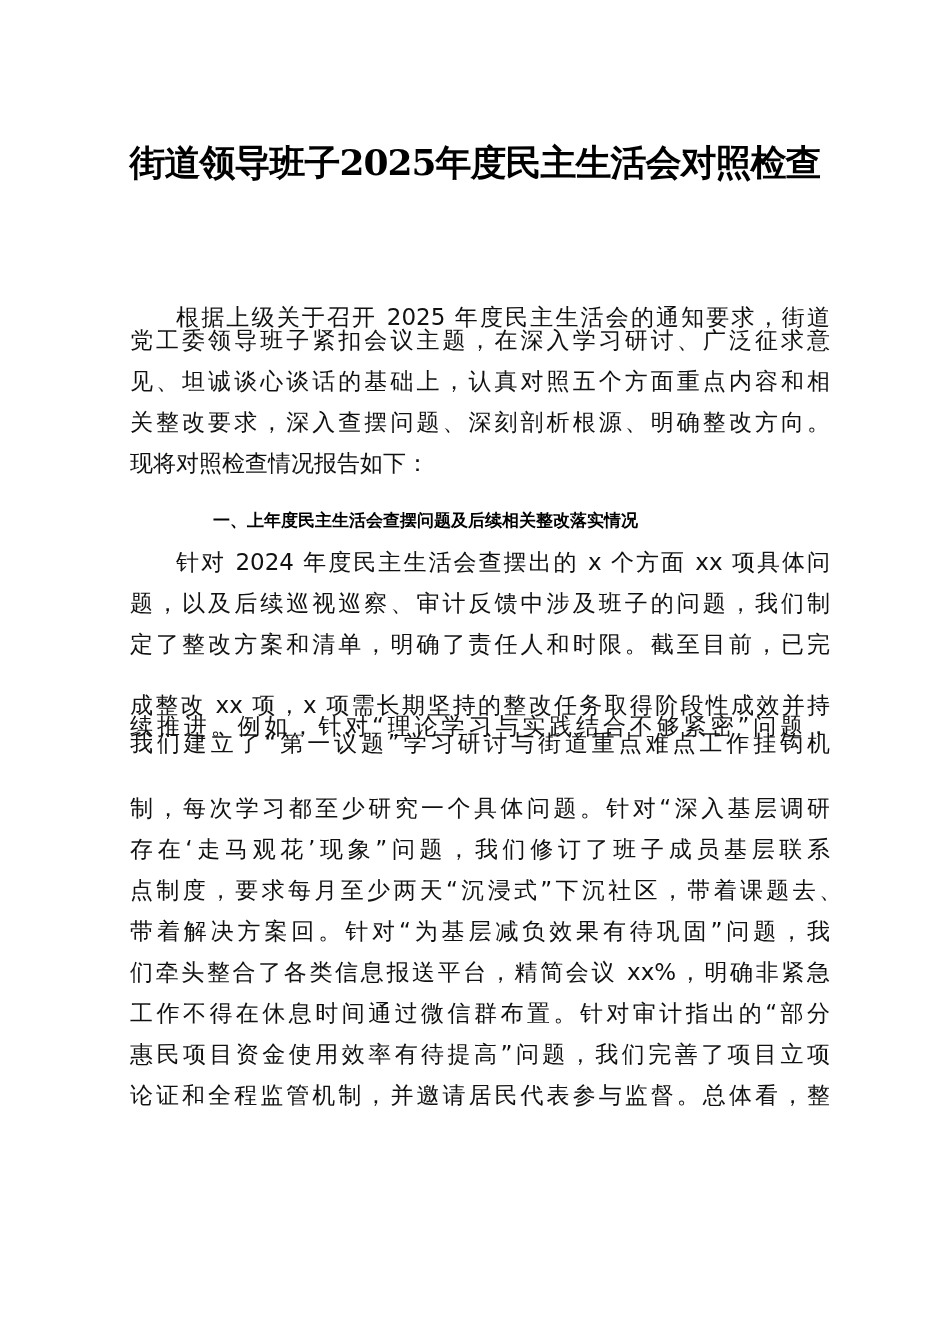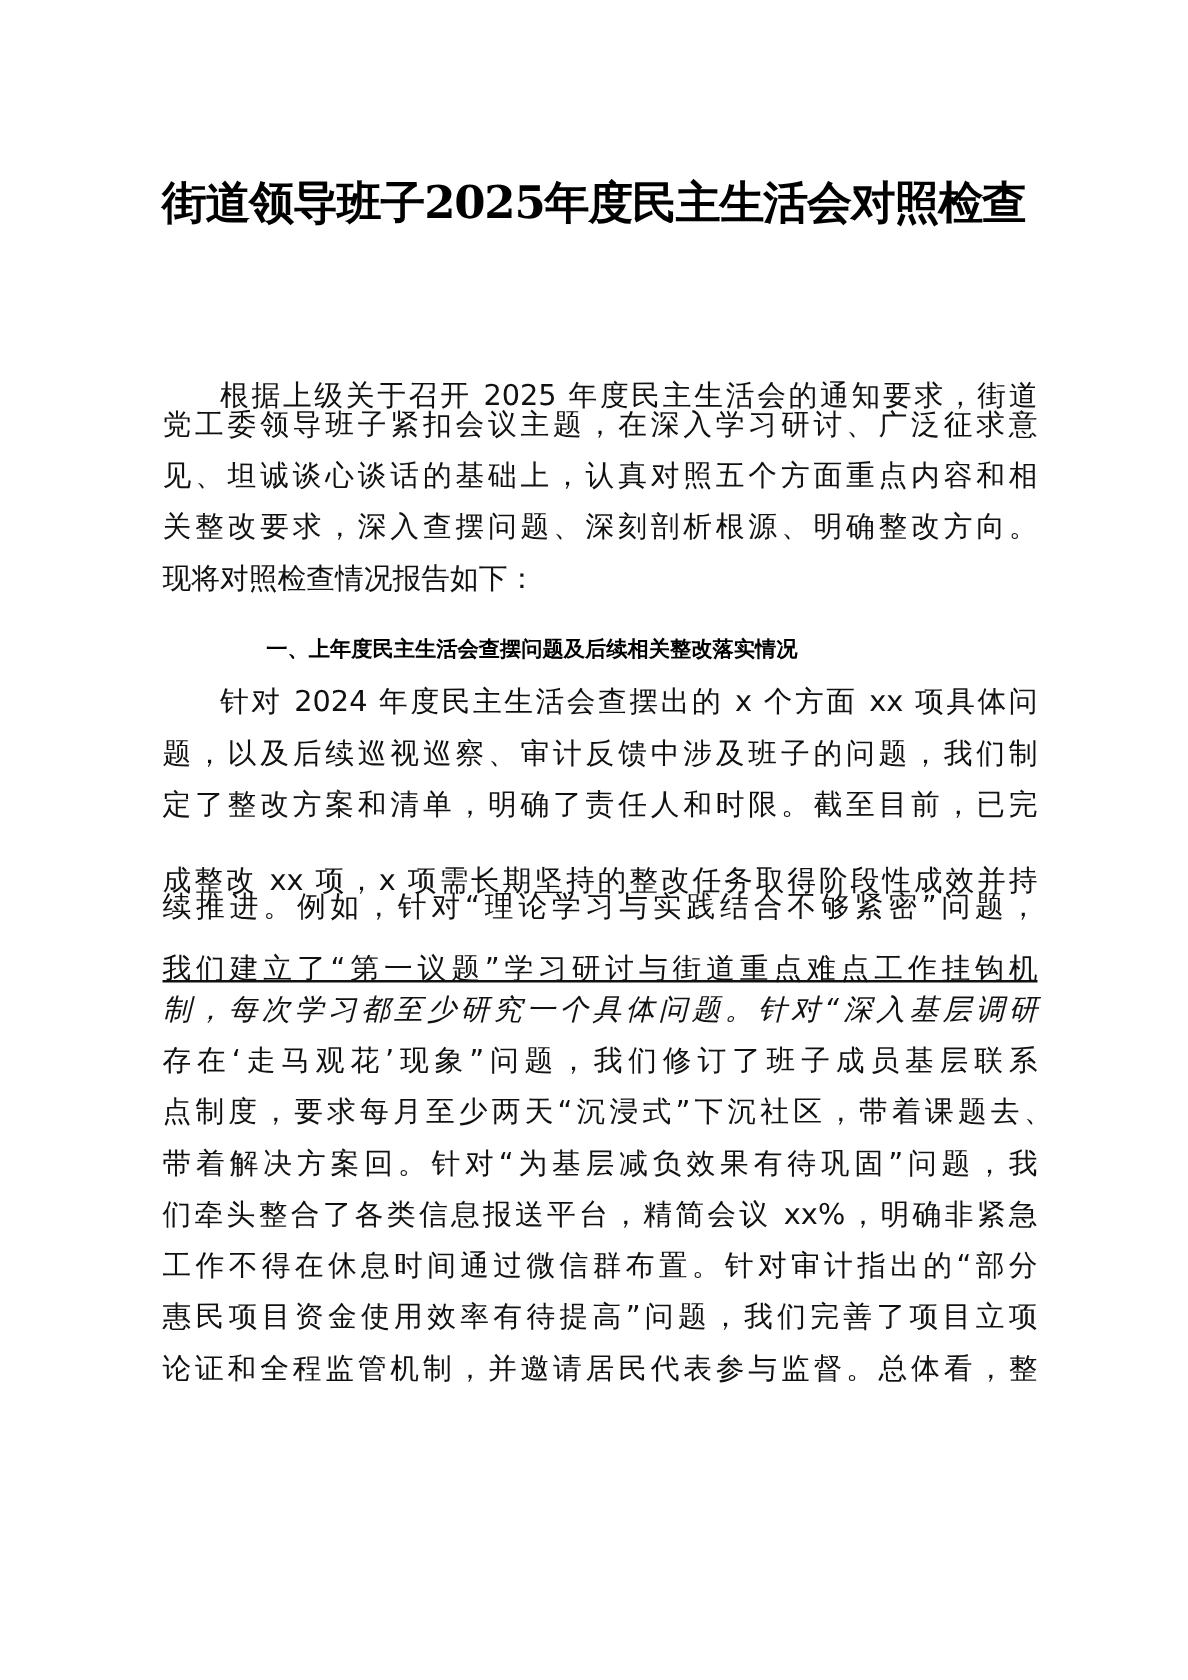--- a/index.html
+++ b/index.html
@@ -81,22 +81,22 @@
   </div>
 
   <div class="heading" style="top:505px;">一、上年度民主生活会查摆问题及后续相关整改落实情况</div>
 
   <div>
     <div class="line indent" style="top:547px;">针对 2024 年度民主生活会查摆出的 x 个方面 xx 项具体问</div>
     <div class="line" style="top:588px;">题，以及后续巡视巡察、审计反馈中涉及班子的问题，我们制</div>
     <div class="line" style="top:629px;">定了整改方案和清单，明确了责任人和时限。截至目前，已完</div>
     <div class="line" style="top:670px;margin-top:20px;">成整改 xx 项，x 项需长期坚持的整改任务取得阶段性成效并持</div>
     <div class="line" style="top:711px;">续推进。例如，针对“理论学习与实践结合不够紧密”问题，</div>
-    <div class="line" style="top:760px;text-decoration:underline;">我们建立了“第一议题”学习研讨与街道重点难点工作挂钩机</div>
-    <div class="line" style="top:793px;font-style:italic;">制，每次学习都至少研究一个具体问题。针对“深入基层调研</div>
+    <div class="line" style="top:728px;">我们建立了“第一议题”学习研讨与街道重点难点工作挂钩机</div>
+    <div class="line" style="top:793px;">制，每次学习都至少研究一个具体问题。针对“深入基层调研</div>
     <div class="line" style="top:834px;">存在‘走马观花’现象”问题，我们修订了班子成员基层联系</div>
     <div class="line overhang" style="top:875px;">点制度，要求每月至少两天“沉浸式”下沉社区，带着课题去、</div>
     <div class="line" style="top:916px;">带着解决方案回。针对“为基层减负效果有待巩固”问题，我</div>
     <div class="line" style="top:957px;">们牵头整合了各类信息报送平台，精简会议 xx%，明确非紧急</div>
     <div class="line" style="top:998px;">工作不得在休息时间通过微信群布置。针对审计指出的“部分</div>
     <div class="line" style="top:1039px;">惠民项目资金使用效率有待提高”问题，我们完善了项目立项</div>
     <div class="line" style="top:1080px;">论证和全程监管机制，并邀请居民代表参与监督。总体看，整</div>
   </div>
 
 </div>

